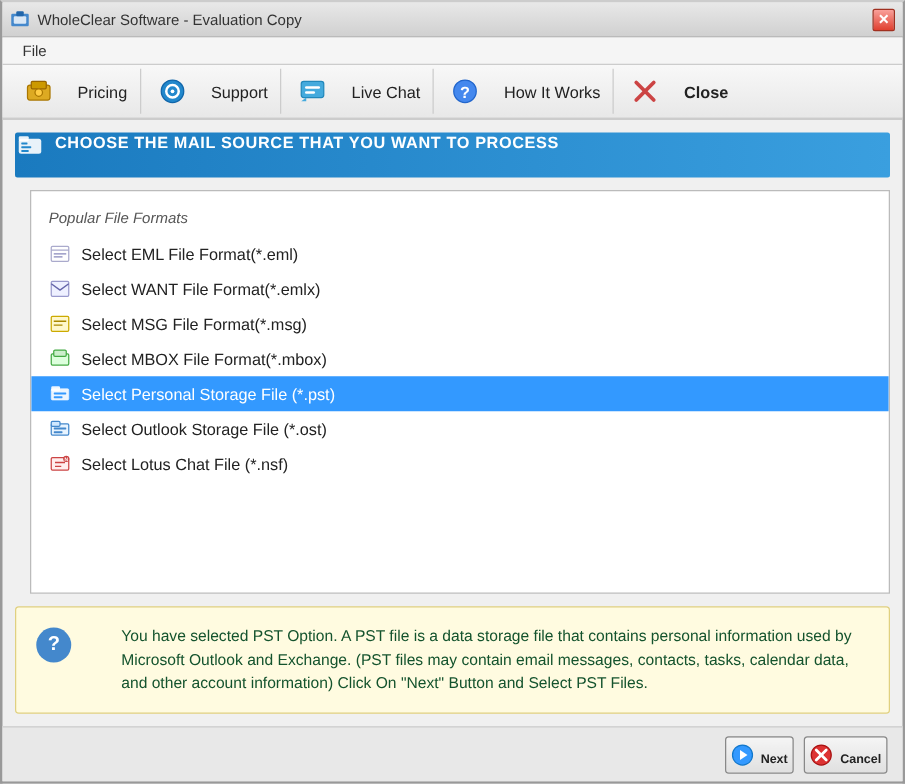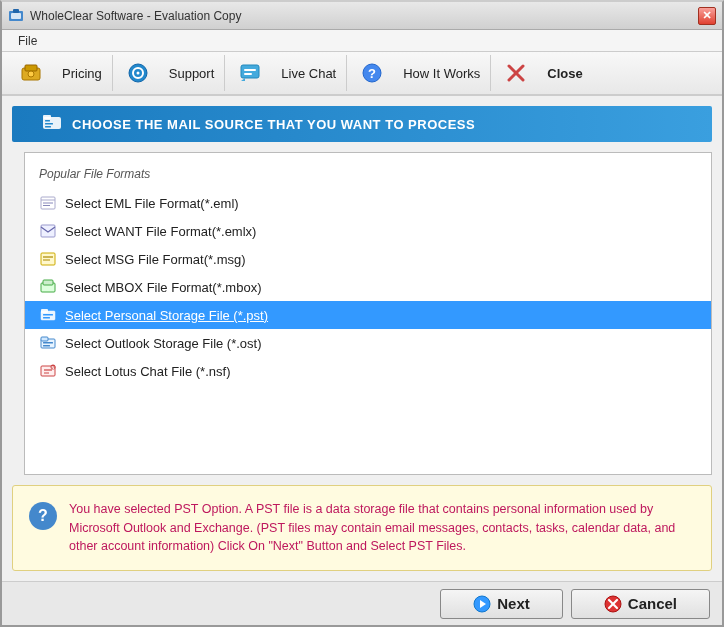--- a/index.html
+++ b/index.html
@@ -126,22 +126,22 @@
       padding: 10px;
       gap: 10px;
       overflow: hidden;
     }
 
     
     .section-header {
       background: linear-gradient(to right, #1a7abf, #3a9fdf);
       height: 36px;
       display: flex;
-      align-items: center;
-      padding: 0 30px;
+      align-items: flex-start;
+      padding: 0 2px;
       gap: 10px;
       border-radius: 2px;
       flex-shrink: 0;
     }
     .section-header-icon {
       color: white;
       font-size: 16px;
     }
     .section-header-text {
       color: white;
@@ -170,21 +170,20 @@
       align-items: center;
       padding: 5px 14px;
       gap: 8px;
       cursor: pointer;
       color: #222;
       font-size: 13px;
     }
     .list-item.selected {
       background: #3399ff;
       color: white;
-      text-decoration: underline;
     }
     .list-item-icon {
       width: 18px;
       height: 18px;
       flex-shrink: 0;
       display: flex;
       align-items: center;
       justify-content: center;
       font-size: 14px;
     }
@@ -209,46 +208,47 @@
       align-items: center;
       justify-content: center;
       color: white;
       font-size: 16px;
       font-weight: bold;
       flex-shrink: 0;
       margin-top: 2px;
     }
     .info-box-text {
       font-size: 12.5px;
-      color: #be185d;
+      color: #14532d;
       line-height: 1.5;
+      margin-left: 28px;
     }
 
     
     .bottom-bar {
       height: 44px;
       background: #e8e8e8;
       border-top: 1px solid #ccc;
       display: flex;
       align-items: center;
       justify-content: flex-end;
       padding: 0 12px;
       gap: 8px;
       flex-shrink: 0;
     }
     .action-btn {
       display: flex;
-      align-items: flex-start;
+      align-items: flex-end;
       gap: 6px;
-      padding: 5px 32px;
+      padding: 5px 4px;
       border: 1px solid #888;
       background: linear-gradient(to bottom, #f5f5f5, #e0e0e0);
       border-radius: 3px;
       cursor: pointer;
-      font-size: 15px;
+      font-size: 10px;
       font-weight: 600;
       color: #222;
     }
     .action-btn-icon {
       width: 18px;
       height: 18px;
       display: flex;
       align-items: center;
       justify-content: center;
     }

